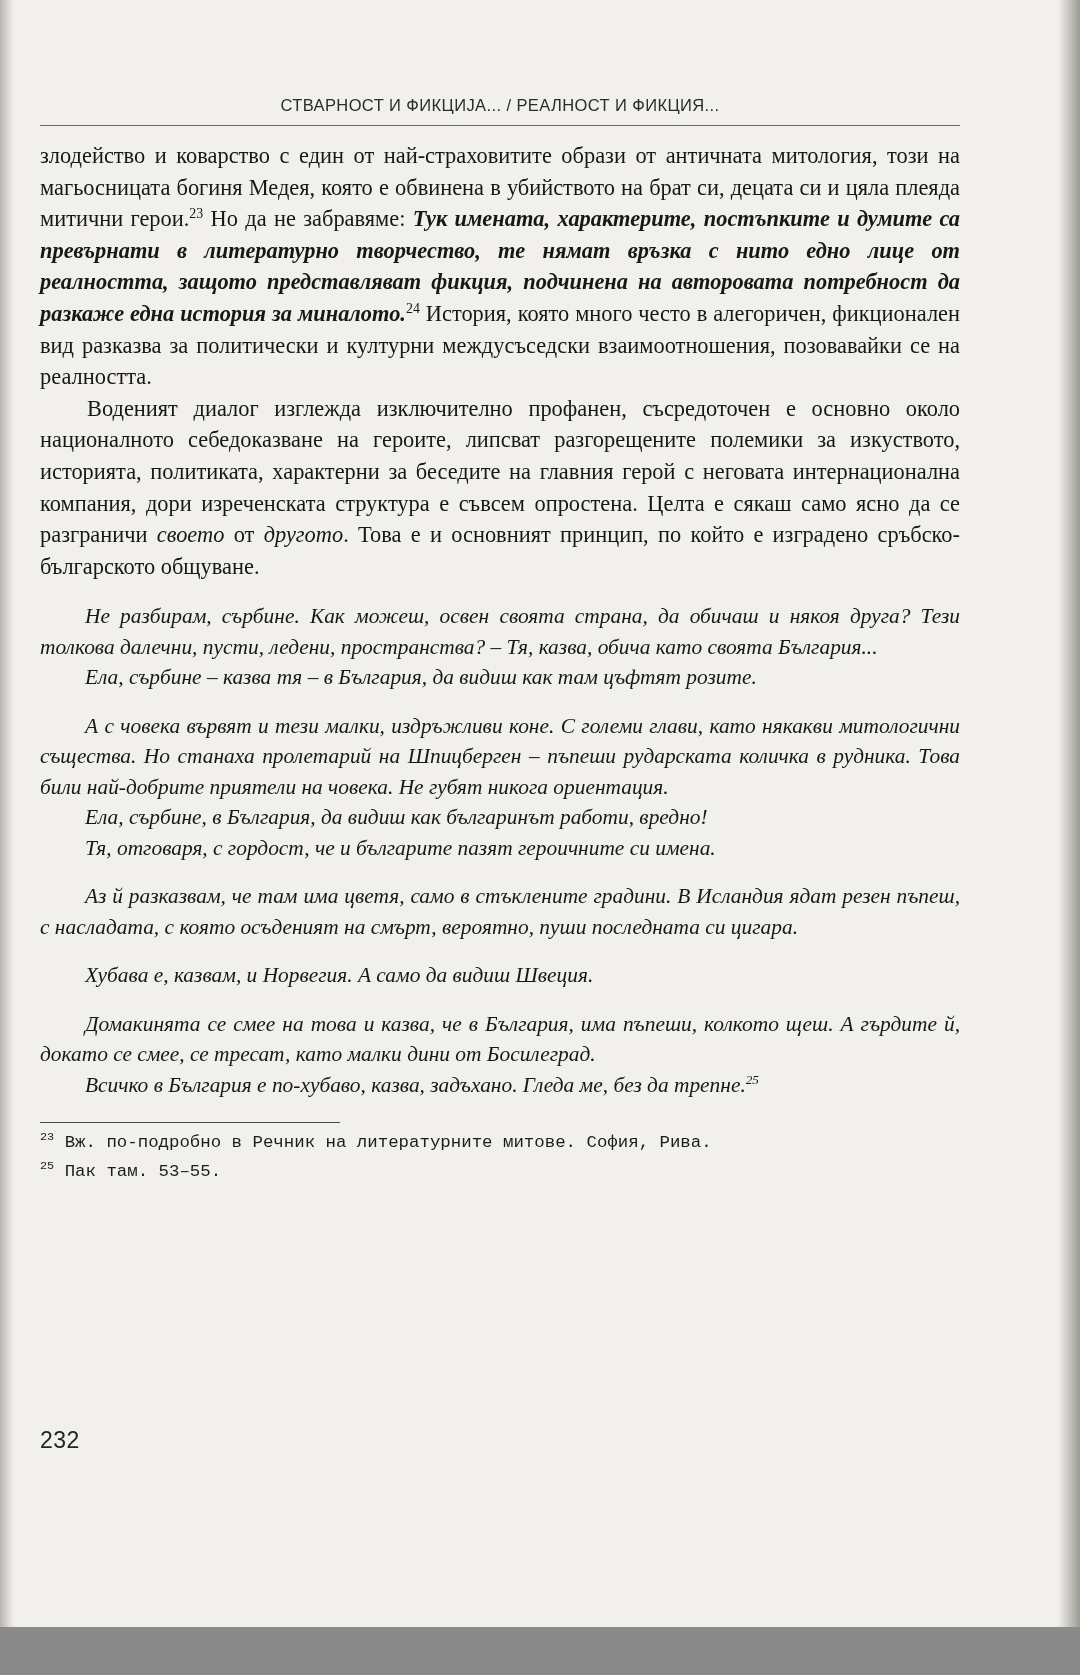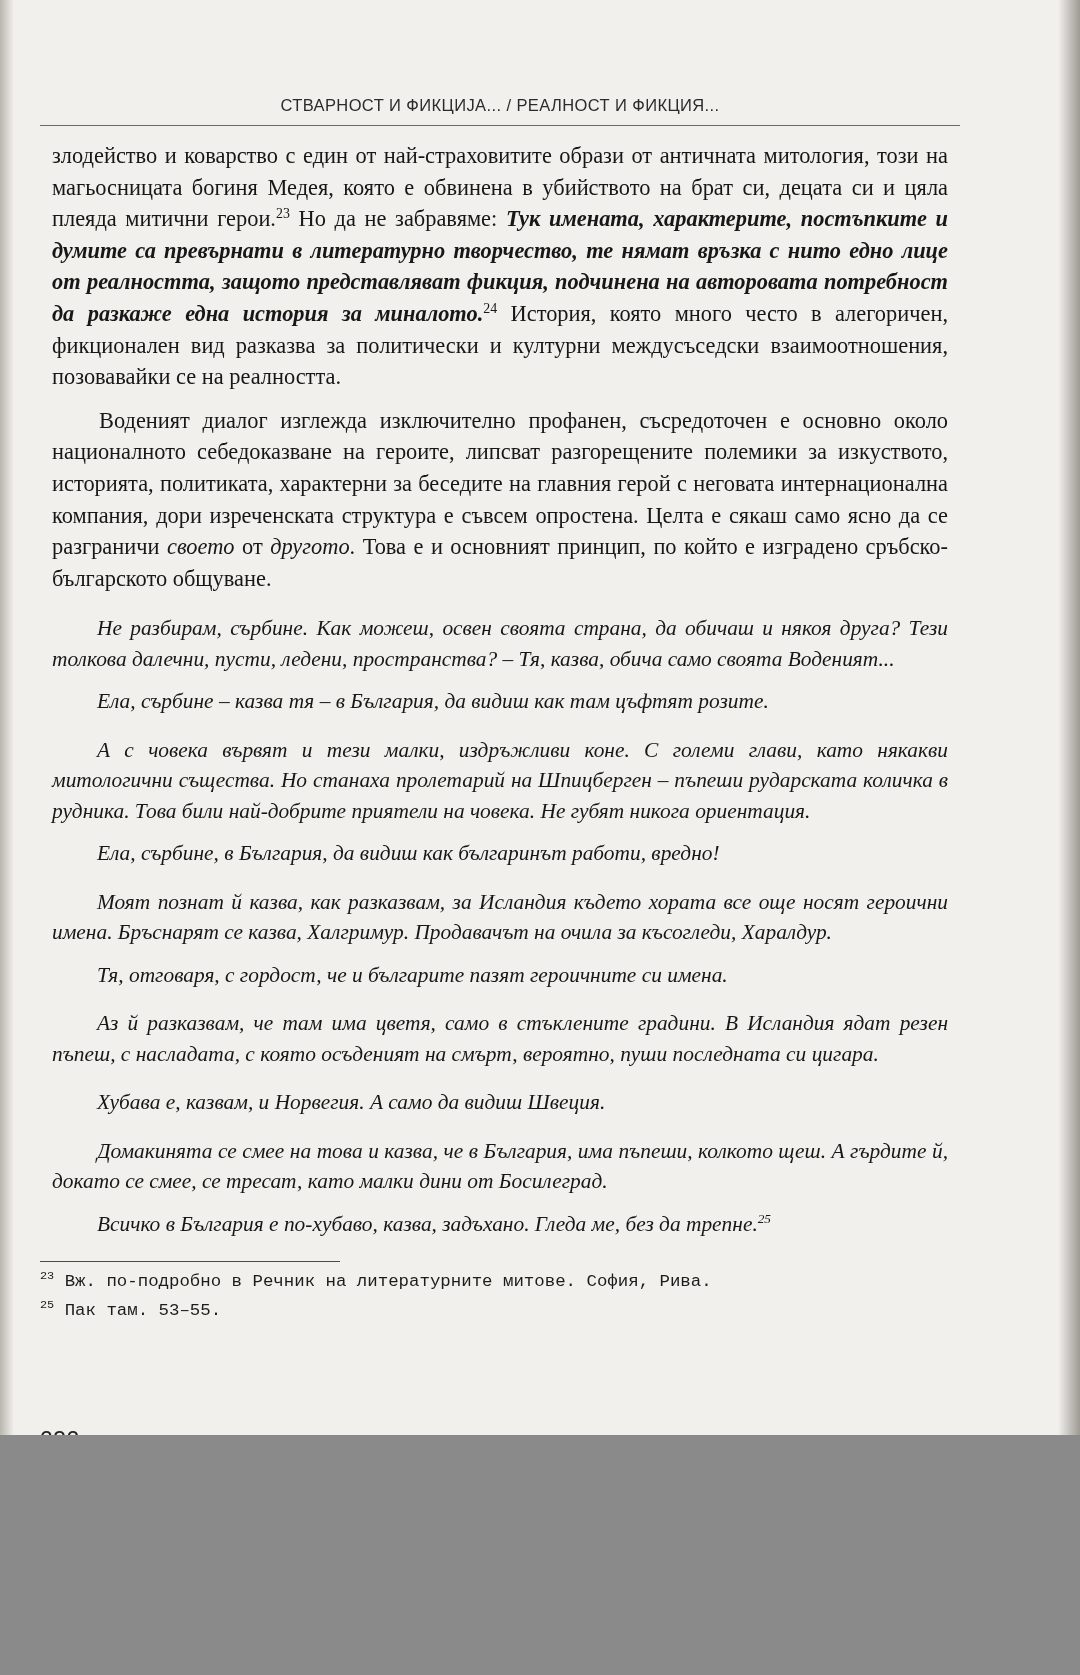--- a/index.html
+++ b/index.html
@@ -3,21 +3,21 @@
 <meta charset="utf-8">
 <style>
   html, body {
     margin: 0;
     padding: 0;
     background: #8a8a8a;
   }
   .page {
     position: relative;
     width: 1080px;
-    height: 1435px;
+    height: 1627px;
     background: #f2f0ec;
     overflow: hidden;
     box-sizing: border-box;
   }
   
   .page::before {
     content: "";
     position: absolute;
     left: 0; top: 0; bottom: 0;
     width: 14px;
@@ -55,21 +55,21 @@
   }
   .body-text {
     font-family: "Liberation Serif", serif;
     color: #171717;
     font-size: 22.4px;
     line-height: 31.6px;
     text-align: justify;
     text-justify: inter-word;
   }
   p {
-    margin: 12px;
+    margin: 0;
   }
   p.indent {
     text-indent: 2.1em;
   }
   .ital {
     font-style: italic;
   }
   .bolditalic {
     font-style: italic;
     font-weight: bold;
@@ -132,25 +132,24 @@
     <div class="running-head">СТВАРНОСТ И ФИКЦИЈА... / РЕАЛНОСТ И ФИКЦИЯ...</div>
     <hr class="head-rule">
 
     <div class="body-text">
 
       <p><span>злодейство и коварство с един от най-страховитите образи от античната митология, този на магьосницата богиня Медея, която е обвинена в убийството на брат си, децата си и цяла плеяда митични герои.</span><sup>23</sup><span> Но да не забравяме: </span><span class="bolditalic">Тук имената, характерите, постъпките и думите са превърнати в литературно творчество, те нямат връзка с нито едно лице от реалността, защото представляват фикция, подчинена на авторовата потребност да разкаже една история за миналото.</span><sup>24</sup><span> История, която много често в алегоричен, фикционален вид разказва за политически и културни междусъседски  взаимоотношения, позовавайки се на реалността.</span></p>
 
       <p class="indent"><span>Водeният диалог изглежда изключително профанен, съсредоточен е основно около националното себедоказване на героите, липсват разгорещените полемики за изкуството, историята, политиката, характерни за беседите на главния герой с неговата интернационална компания, дори изреченската структура е съвсем опростена. Целта е сякаш само ясно да се разграничи </span><span class="ital">своето</span><span> от </span><span class="ital">другото</span><span>. Това е и основният принцип, по който е изградено сръбско-българското общуване.</span></p>
 
       <div class="quote-block">
-        <p class="tight">Не разбирам, сърбине. Как можеш, освен своята страна, да обичаш и някоя друга? Тези толкова далечни, пусти, ледени, пространства? – Тя, казва, обича само своята Водeният...</p>
+        <p class="tight">Не разбирам, сърбине. Как можеш, освен своята страна, да обичаш и някоя друга? Тези толкова далечни, пусти, ледени, пространства? – Тя, казва, обича като своята България...</p>
         <p>Ела, сърбине – казва тя – в България, да видиш как там цъфтят розите.</p>
         <p class="quote-gap">А с човека вървят и тези малки, издръжливи коне. С големи глави, като някакви митологични същества. Но станаха пролетарий на Шпицберген – пъпеши рударската количка в рудника. Това били най-добрите приятели на човека. Не губят никога ориентация.</p>
         <p>Ела, сърбине, в България, да видиш как българинът работи, вредно!</p>
-        <p class="quote-gap">Моят познат й казва, как разказвам, за Исландия където хората все още носят героични имена. Бръснарят се казва, Халгримур. Продавачът на очила за късогледи, Харалдур.</p>
         <p>Тя, отговаря, с гордост, че и българите пазят героичните си имена.</p>
         <p class="quote-gap">Аз й разказвам, че там има цветя, само в стъклените градини. В Исландия ядат резен пъпеш, с насладата, с която осъденият на смърт, вероятно, пуши последната си цигара.</p>
         <p class="quote-gap">Хубава е, казвам, и Норвегия. А само да видиш Швеция.</p>
         <p class="quote-gap">Домакинята се смее на това и казва, че в България, има пъпеши, колкото щеш. А гърдите й, докато се смее, се тресат, като малки дини от Босилеград.</p>
         <p><span>Всичко в България е по-хубаво, казва, задъхано. Гледа ме, без да трепне.</span><sup>25</sup></p>
       </div>
 
     </div>
 
     <hr class="footnote-rule">

